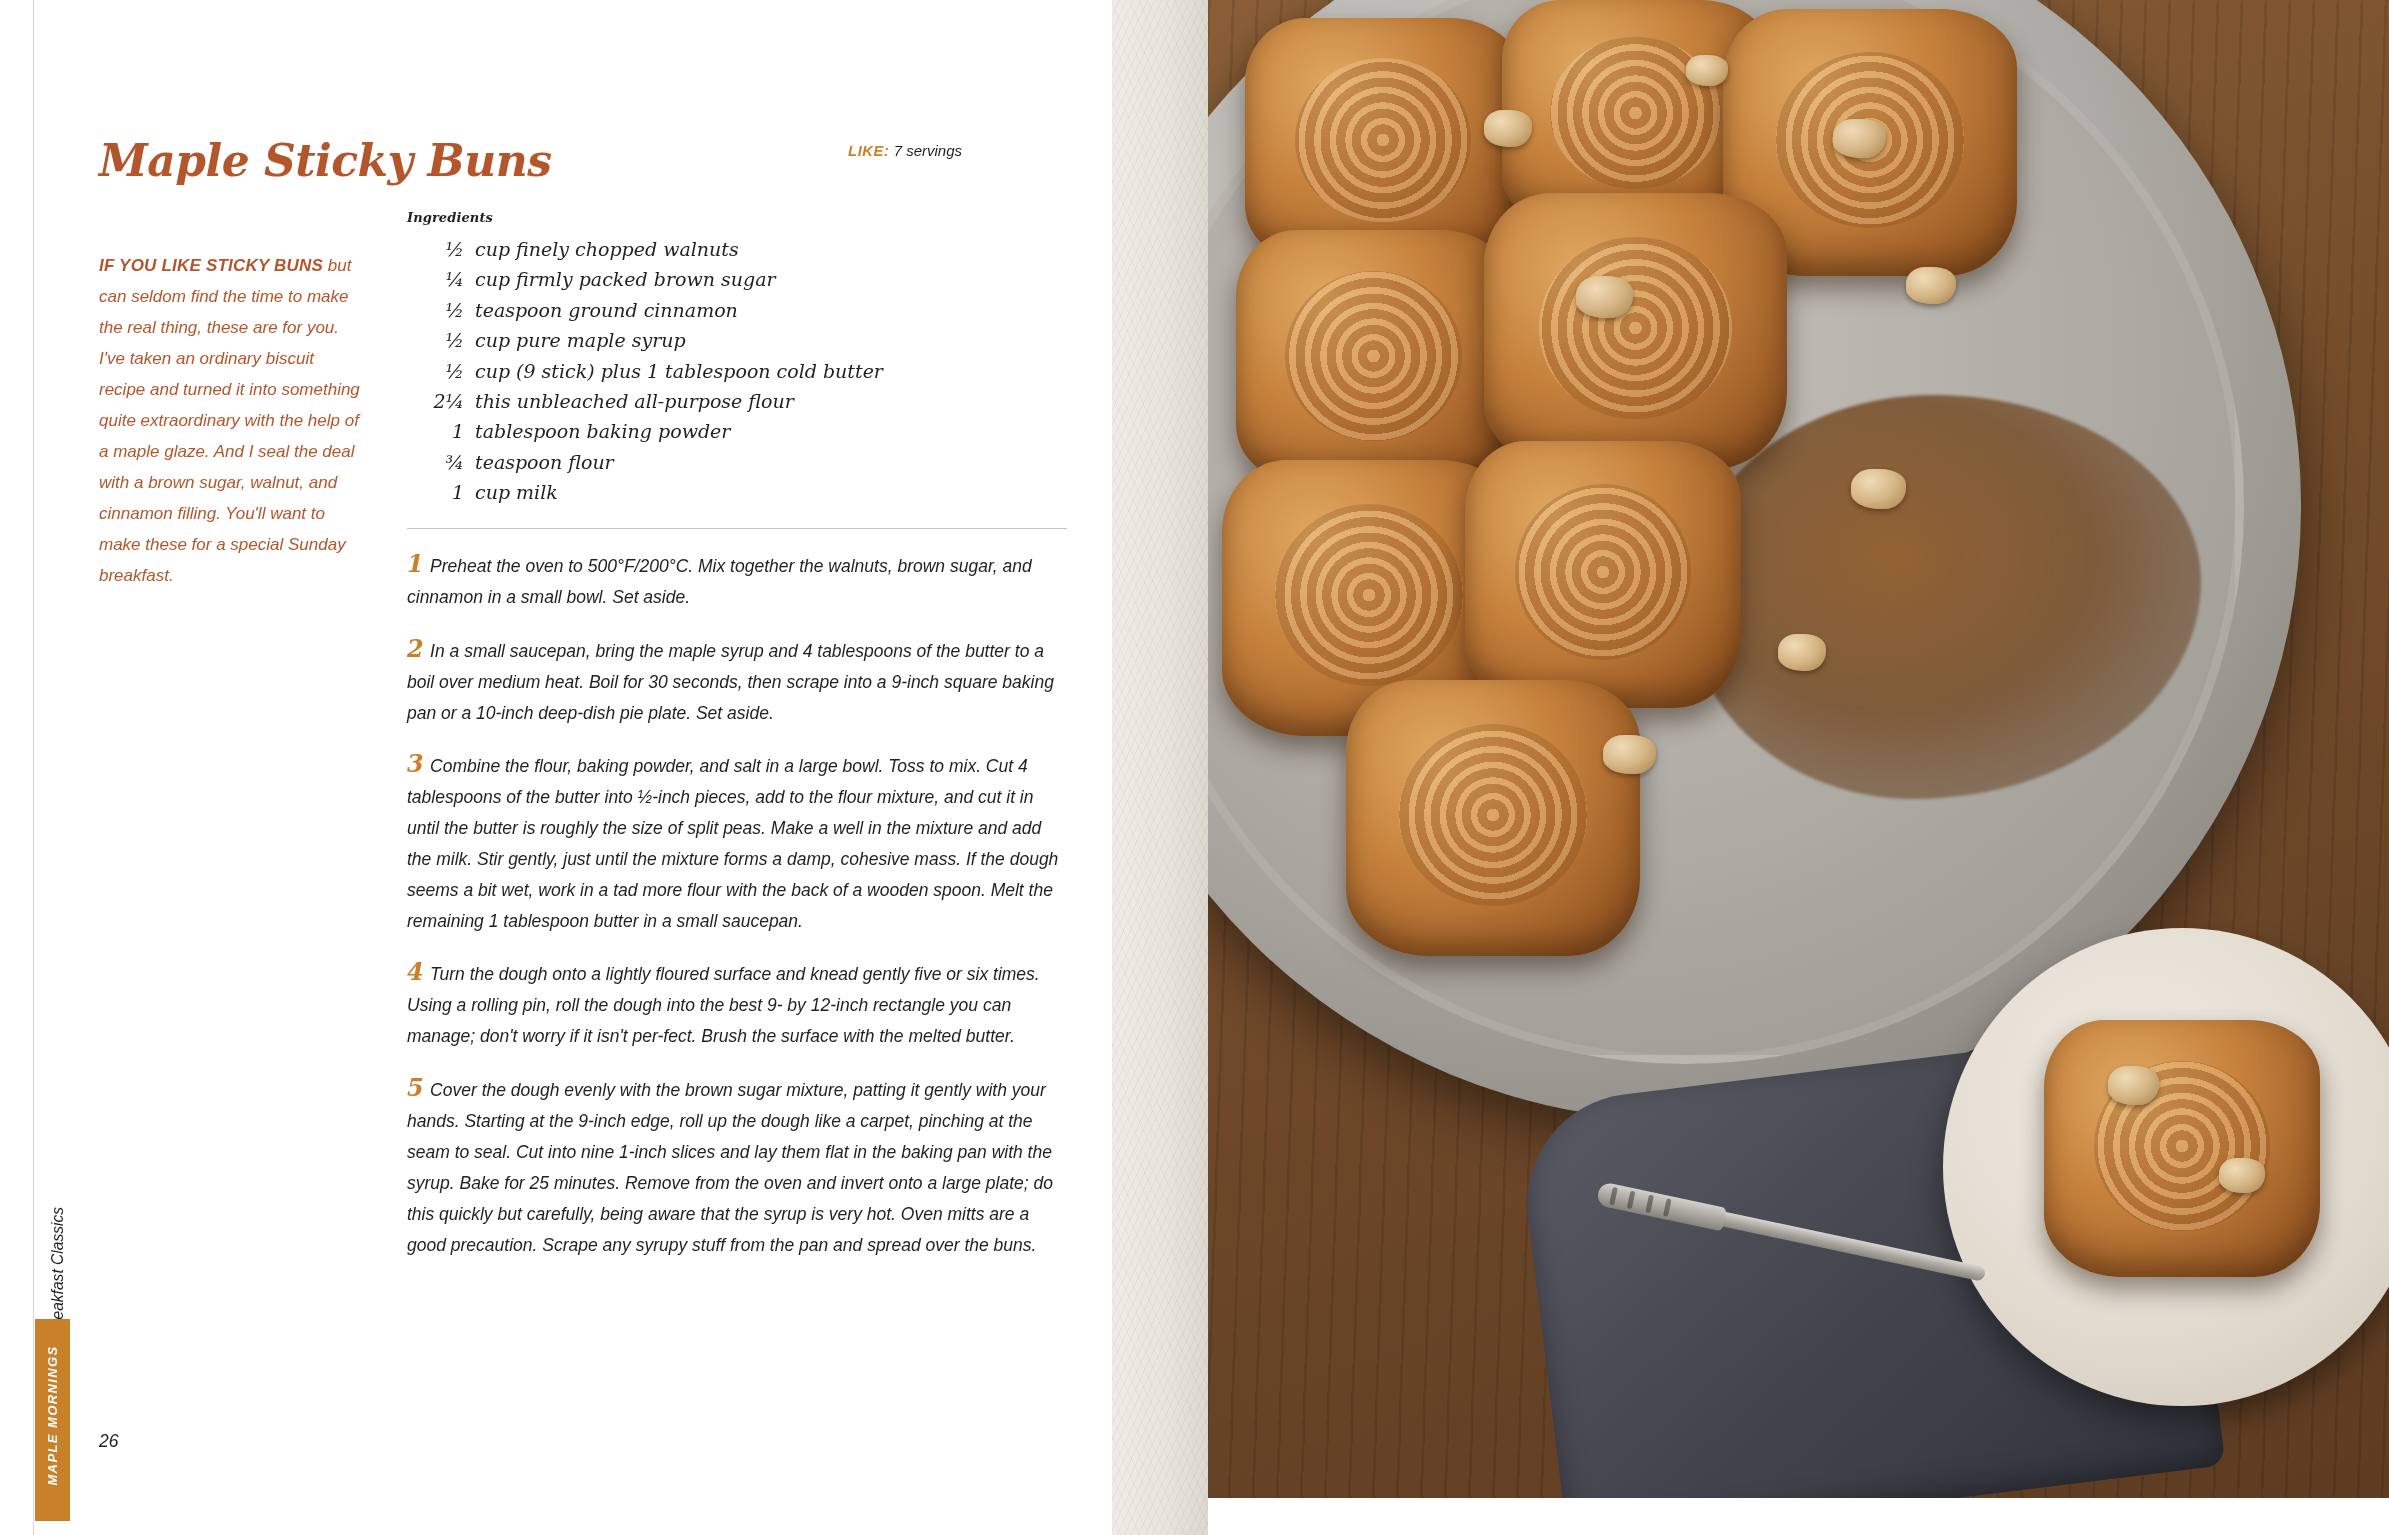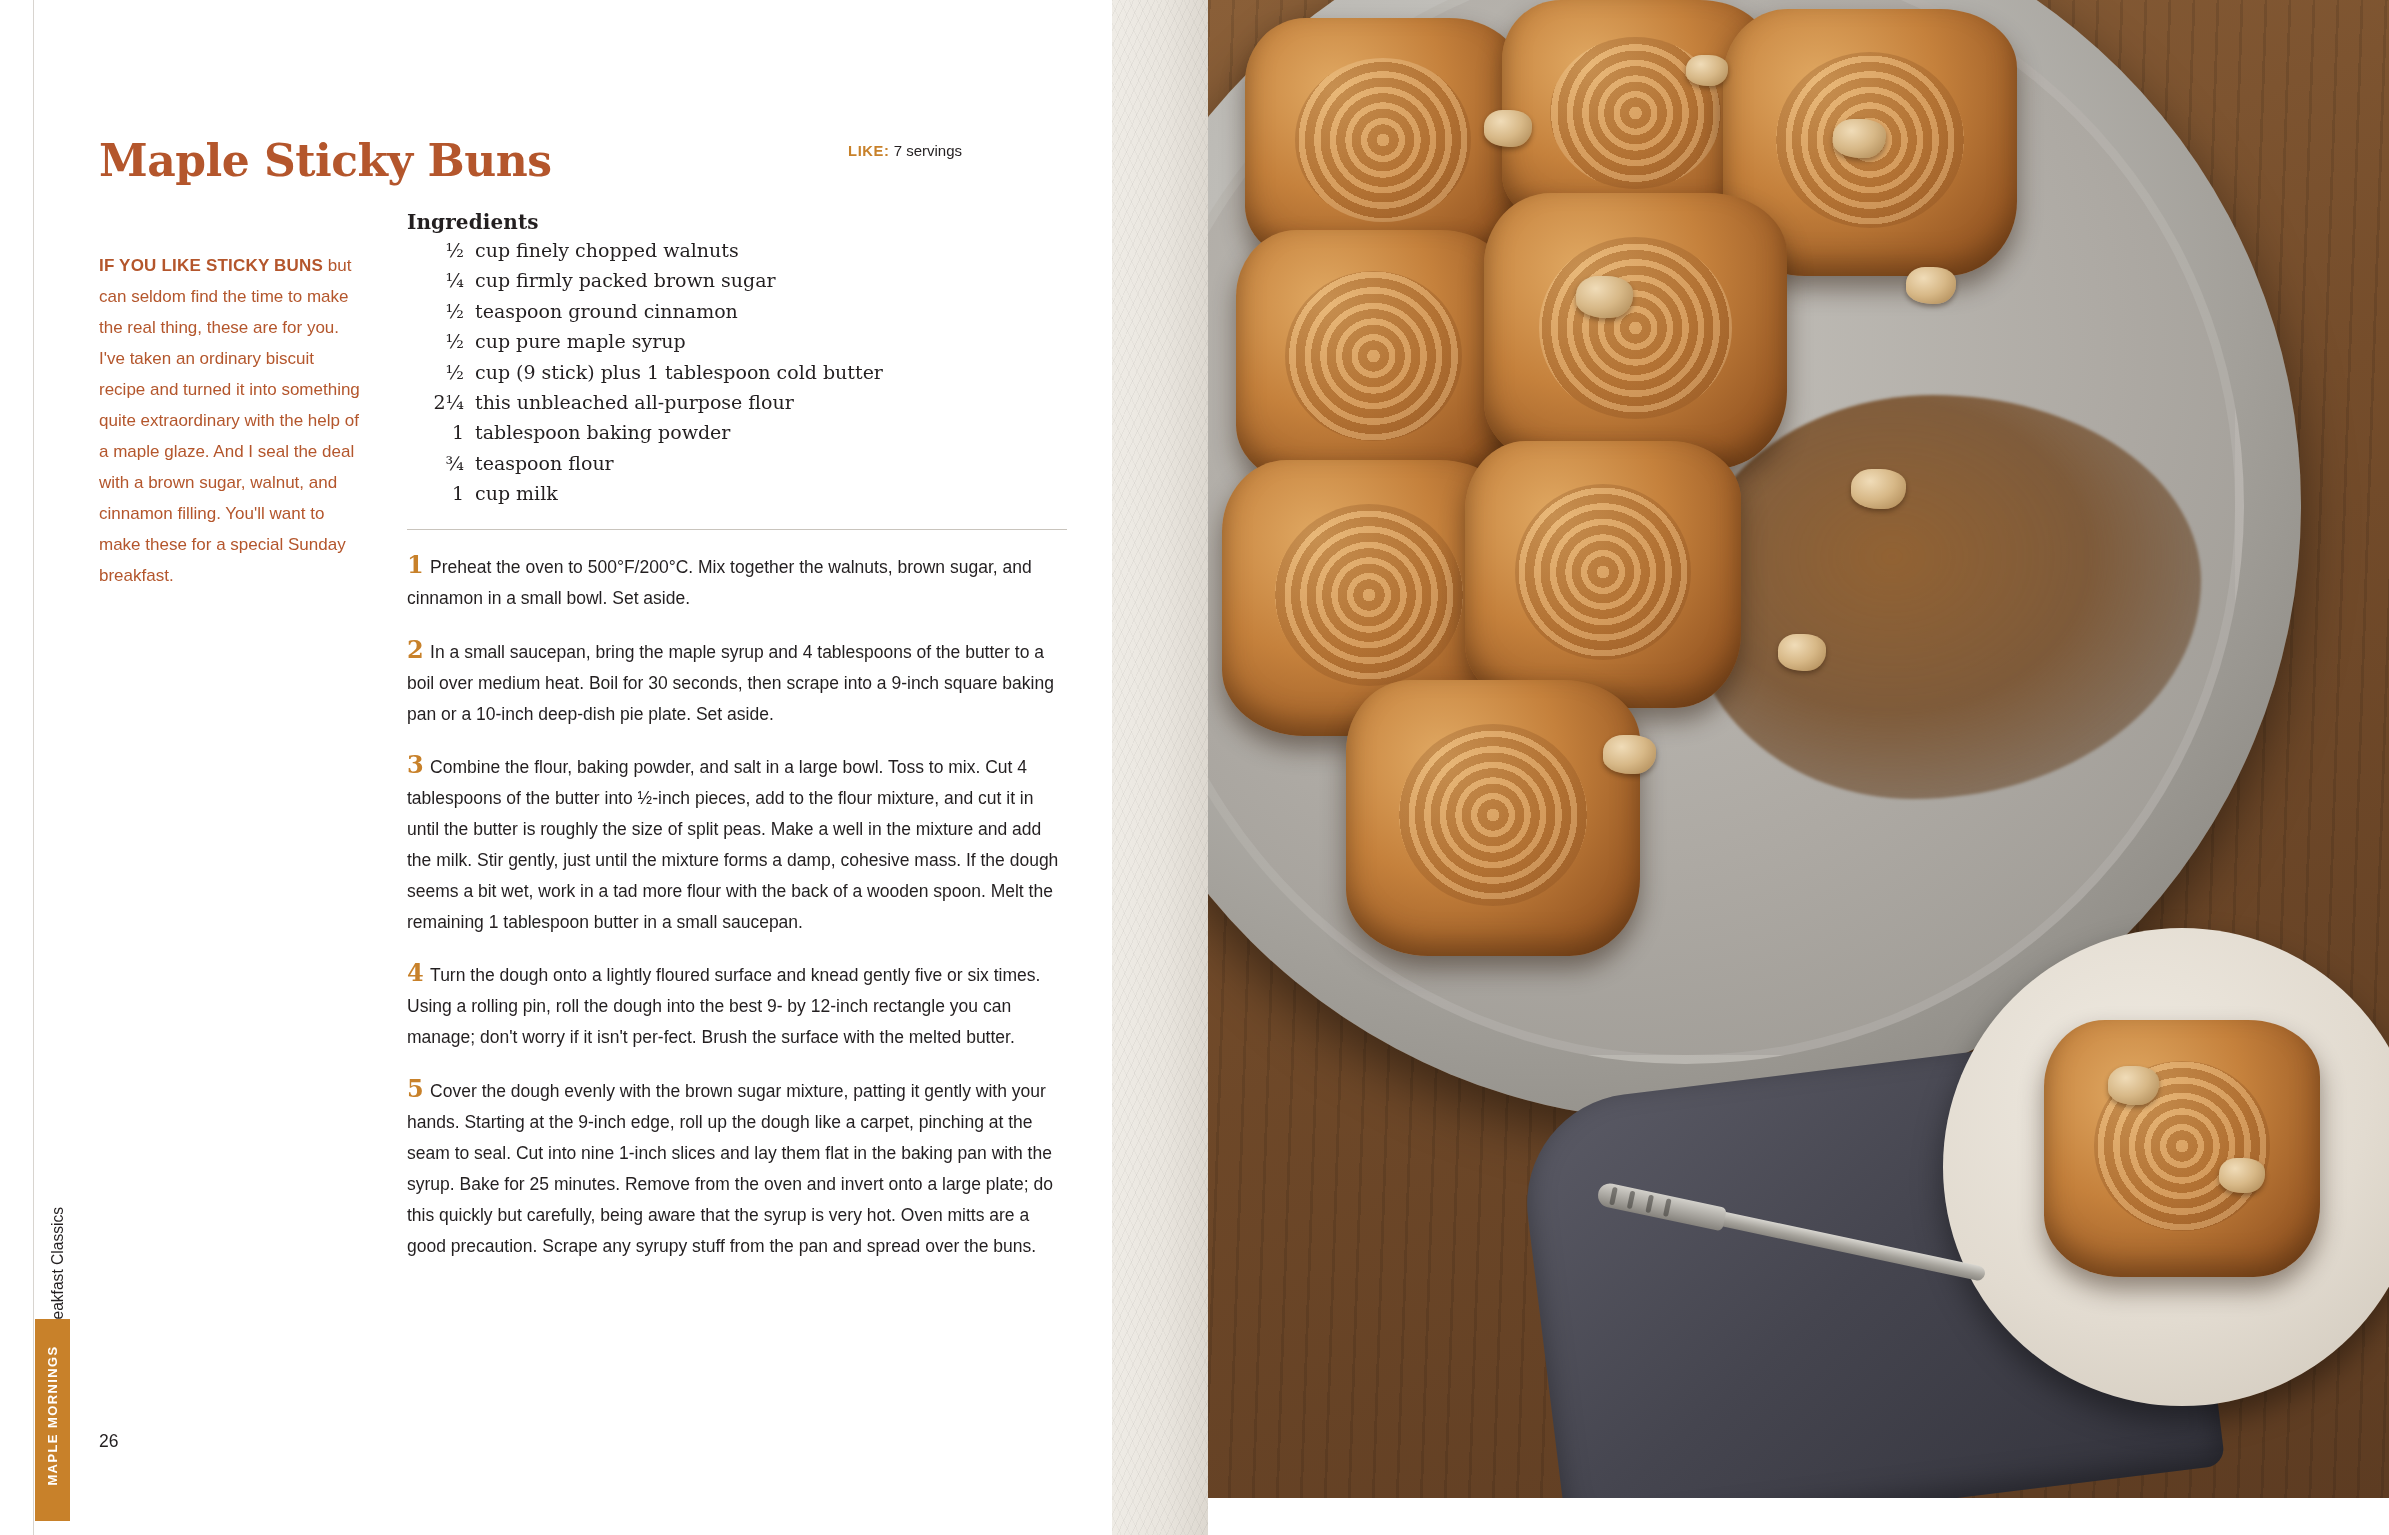--- a/index.html
+++ b/index.html
@@ -12,20 +12,21 @@
     height: 1536px;
     overflow: hidden;
     font-family: "Liberation Serif", serif;
   }
   .page {
     position: relative;
     width: 2389px;
     height: 1096px;
     background: #ffffff;
     display: flex;
+    font-style: italic;
   }
 
   
   .left-page {
     position: relative;
     width: 1112px;
     height: 1536px;
     background: #ffffff;
     flex: 0 0 1112px;
   }
@@ -83,23 +84,23 @@
   
   .recipe-col {
     position: absolute;
     left: 407px;
     top: 210px;
     width: 660px;
   }
   .ingredients-heading {
     font-family: "DejaVu Serif", serif;
     font-weight: bold;
-    font-size: 20px;
-    color: #231f20;
-    margin: 0 0 4px 0;
+    font-size: 13px;
+    color: #231f20;
+    margin: 0 0 12px 0;
     letter-spacing: 0.1px;
   }
   table.ingredients {
     border-collapse: collapse;
     font-family: "DejaVu Serif", serif;
     font-size: 19px;
     color: #231f20;
   }
   table.ingredients td {
     padding: 0 0 6.4px 0;

